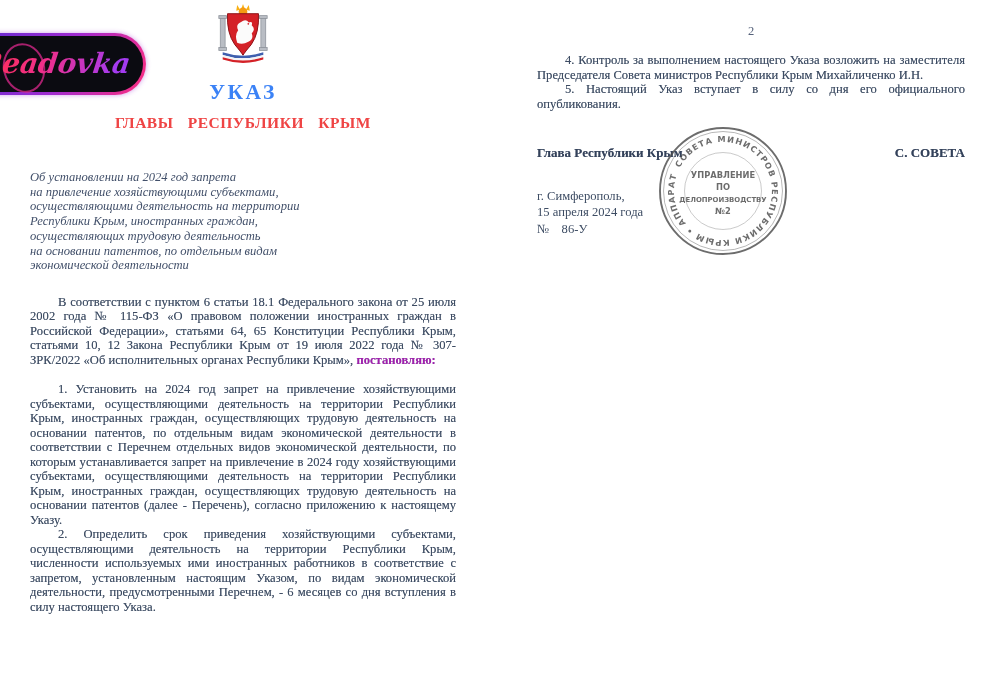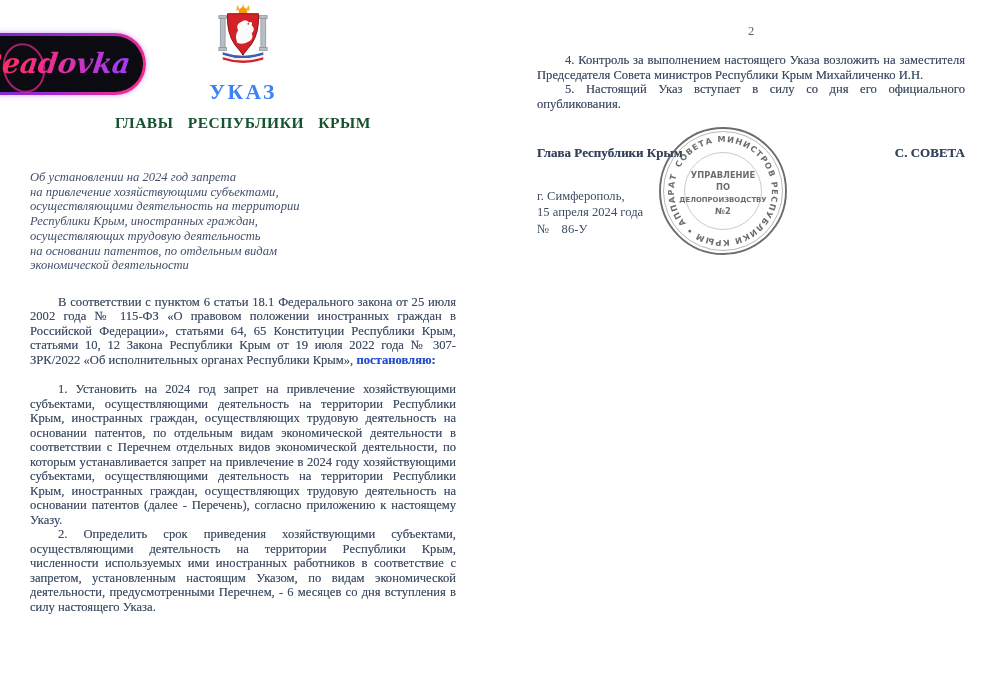--- a/index.html
+++ b/index.html
@@ -14,36 +14,36 @@
   .page-right{left:537px; width:428px;}
 
   
   .emblem{width:58px; height:60px; margin:4px auto 0 auto;}
   .doc-title{
     margin-top:17px; text-align:center; font-weight:bold; font-size:21.5px;
     letter-spacing:2.5px; color:#3b82f6; line-height:23px;
   }
   .doc-subtitle{
     margin-top:10px; text-align:center; font-weight:bold; font-size:15.5px;
-    word-spacing:10px; letter-spacing:.5px; color:#14532d; line-height:18px;
+    word-spacing:10px; letter-spacing:.5px; color:#ef4444; line-height:18px;
   }
   .subject{
     margin-top:38px; font-style:italic; font-size:12.6px; line-height:14.7px;
     white-space:pre-line; color:#42506a;
   }
 
   
   .body-p{
     margin:0; text-align:justify; text-indent:28px;
     font-size:12.6px; line-height:14.5px;
     text-shadow:0 0 .5px rgba(61,76,99,.55);
   }
   .p-intro{margin-top:22px;}
   .p-gap{margin-top:15px;}
-  .body-p b{color:#1d4ed8;}
+  .body-p b{color:#a21caf;}
 
   
   .page-number{margin-top:24px; text-align:center; font-size:12.5px; color:#55617a;}
   .page-right .p-first{margin-top:14px;}
   .sig-row{
     margin-top:34px; display:flex; justify-content:space-between;
     font-weight:bold; font-size:13px; color:#33415a;
     text-shadow:0 0 .5px rgba(61,76,99,.55);
   }
   .place-date{

